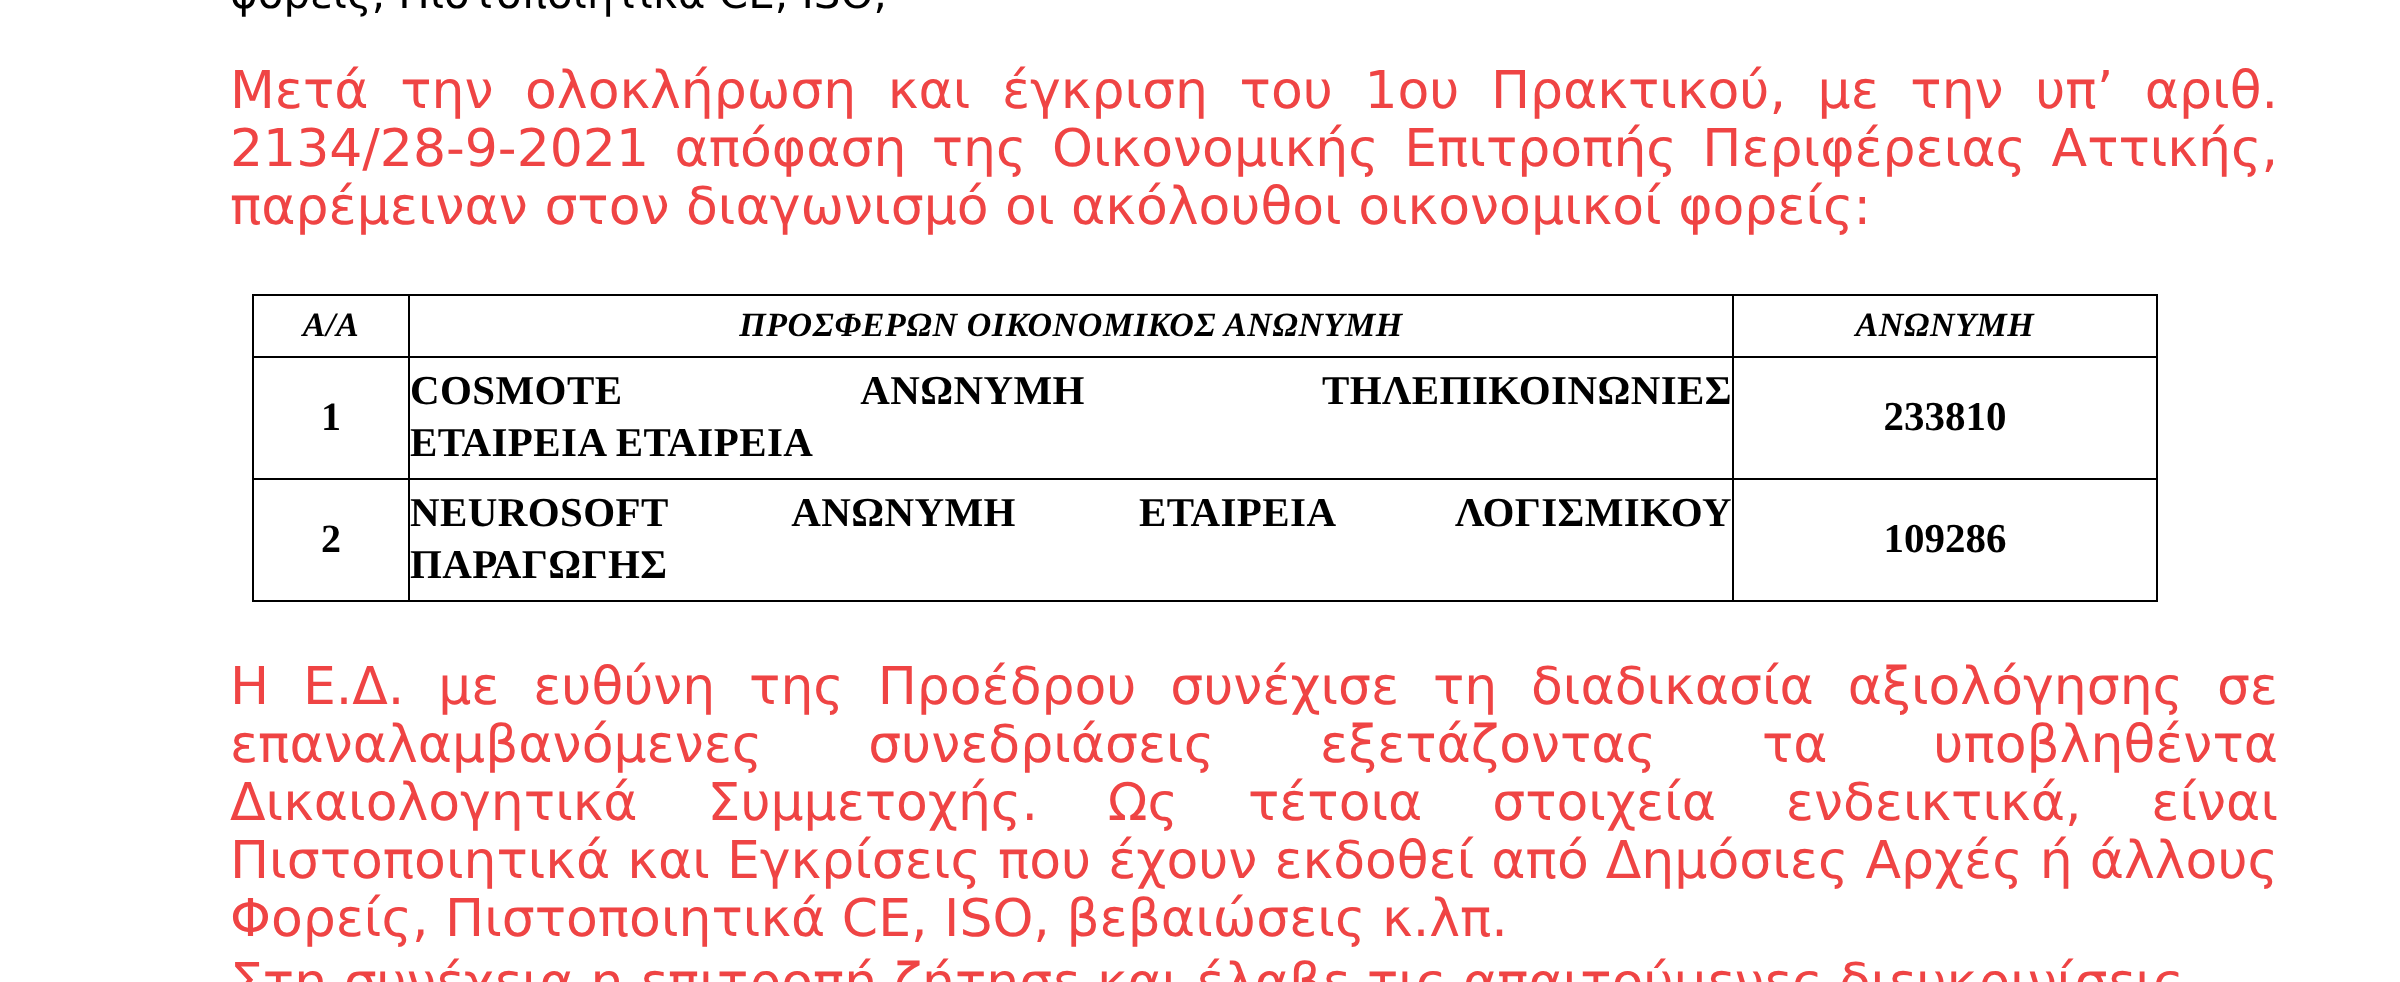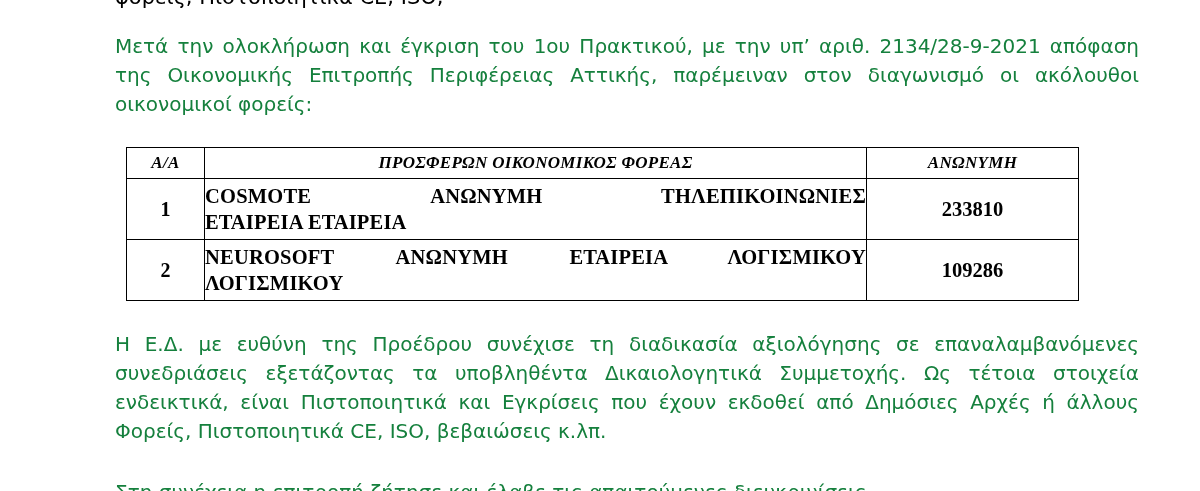--- a/index.html
+++ b/index.html
@@ -41,23 +41,23 @@
     line-height: 21px;
     color: #000000;
     margin-top: -13px;
     letter-spacing: 0px;
     white-space: nowrap;
   }
 
   .para {
     position: absolute;
     font-family: "DejaVu Sans", sans-serif;
-    font-size: 20px;
+    font-size: 26px;
     line-height: 29px;
-    color: #15803d;
+    color: #ef4444;
     text-align: justify;
     text-justify: inter-word;
   }
 
   .para p {
     margin: 0;
   }
 
   #para-1 {
     left: 115px;
@@ -165,38 +165,38 @@
   <div class="table-wrap">
     <table class="offers">
       <colgroup>
         <col class="col-aa">
         <col class="col-name">
         <col class="col-offer">
       </colgroup>
       <thead>
         <tr>
           <th>Α/Α</th>
-          <th>ΠΡΟΣΦΕΡΩΝ ΟΙΚΟΝΟΜΙΚΟΣ ΦΟΡΕΑΣ</th>
+          <th>ΠΡΟΣΦΕΡΩΝ ΟΙΚΟΝΟΜΙΚΟΣ ΑΝΩΝΥΜΗ</th>
           <th>ΑΝΩΝΥΜΗ</th>
         </tr>
       </thead>
       <tbody>
         <tr>
           <td class="aa">1</td>
           <td class="name">
             <span class="line">COSMOTE ΑΝΩΝΥΜΗ ΤΗΛΕΠΙΚΟΙΝΩΝΙΕΣ</span>
             <span class="line last">ΕΤΑΙΡΕΙΑ ΕΤΑΙΡΕΙΑ</span>
           </td>
           <td class="offer">233810</td>
         </tr>
         <tr>
           <td class="aa">2</td>
           <td class="name">
             <span class="line">NEUROSOFT ΑΝΩΝΥΜΗ ΕΤΑΙΡΕΙΑ ΛΟΓΙΣΜΙΚΟΥ</span>
-            <span class="line last">ΛΟΓΙΣΜΙΚΟΥ</span>
+            <span class="line last">ΠΑΡΑΓΩΓΗΣ</span>
           </td>
           <td class="offer">109286</td>
         </tr>
       </tbody>
     </table>
   </div>
 
   <div class="para" id="para-2">
     <p>Η Ε.Δ. με ευθύνη της Προέδρου συνέχισε τη διαδικασία αξιολόγησης σε επαναλαμβανόμενες συνεδριάσεις εξετάζοντας τα υποβληθέντα Δικαιολογητικά Συμμετοχής. Ως τέτοια στοιχεία ενδεικτικά, είναι Πιστοποιητικά και Εγκρίσεις που έχουν εκδοθεί από Δημόσιες Αρχές ή άλλους Φορείς, Πιστοποιητικά CE, ISO, βεβαιώσεις κ.λπ.</p>
   </div>

